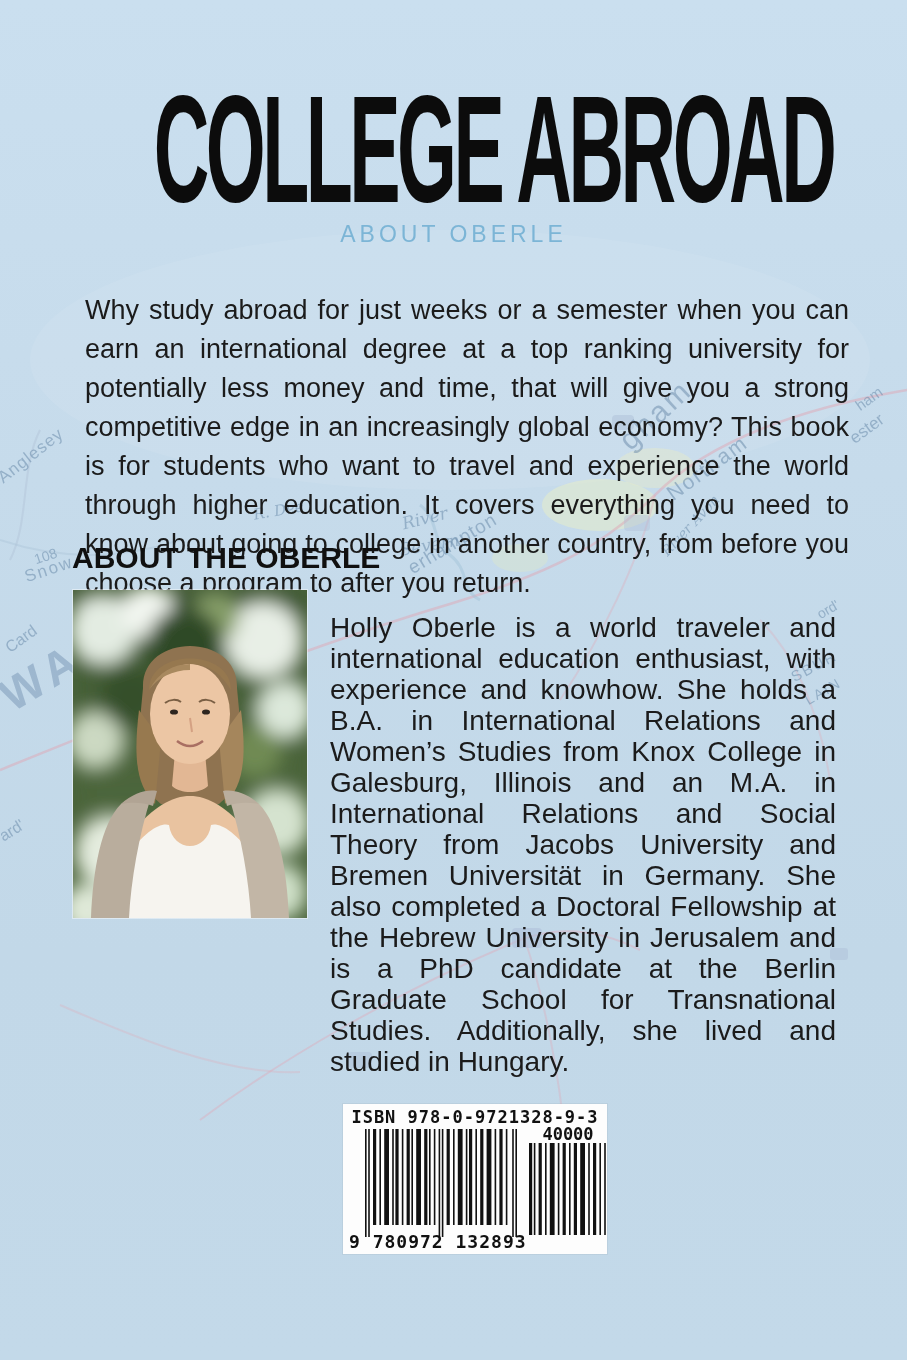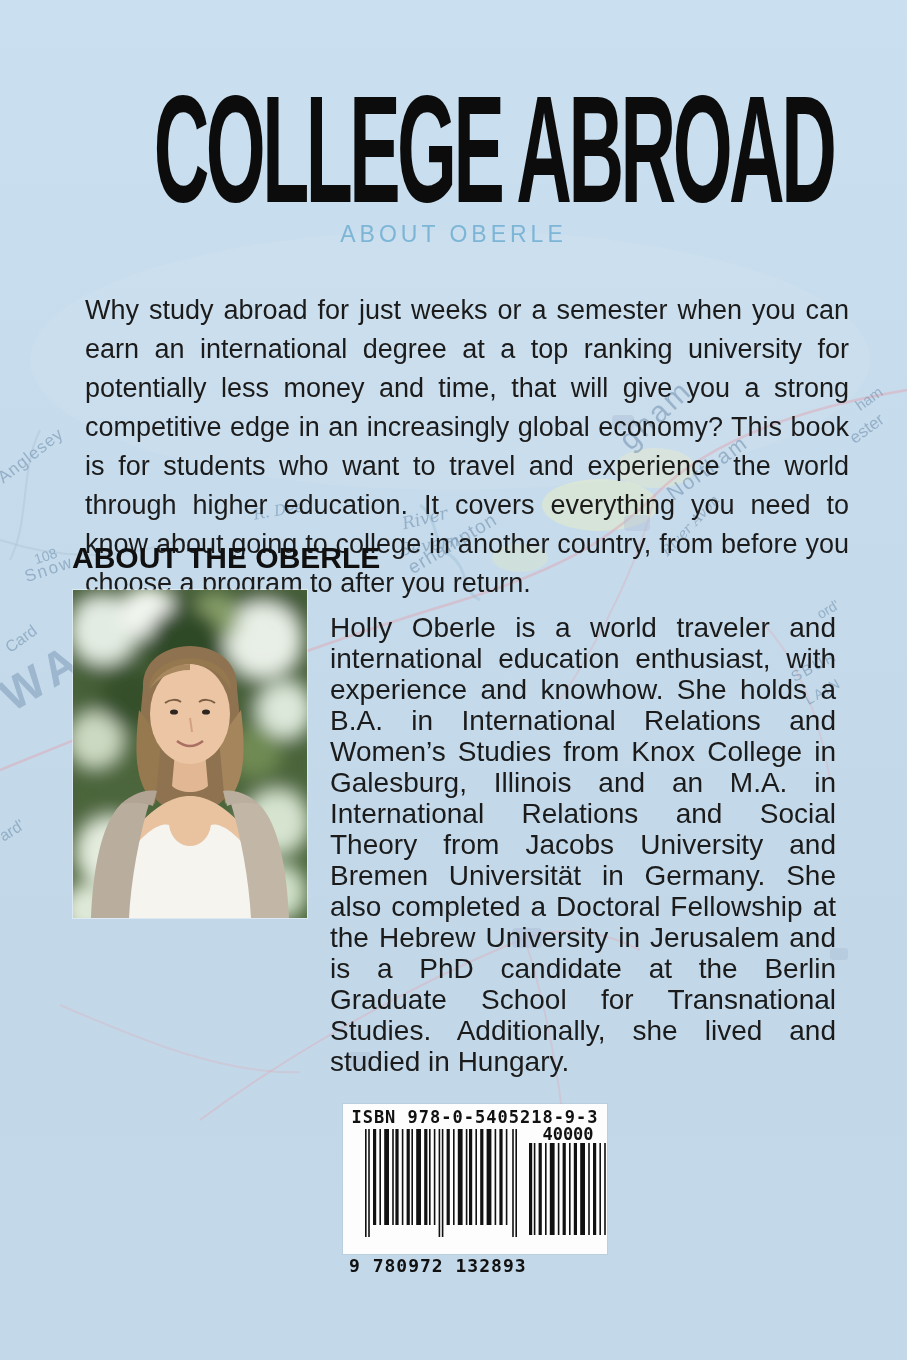--- a/index.html
+++ b/index.html
@@ -67,21 +67,21 @@
   }
   .isbn-label {
     position:absolute; top:3px; left:0; right:0; text-align:center;
     font-family:"DejaVu Sans Mono", monospace; font-size:17px; font-weight:bold;
     letter-spacing:1px; color:#111;
   }
   .barcode-main { position:absolute; left:22px; top:25px; }
   .barcode-digits {
     position:absolute; left:6px; top:127px;
     font-family:"DejaVu Sans Mono", monospace; font-size:18px; font-weight:bold;
-    letter-spacing:1px; color:#111; white-space:pre;margin-top:24px;
+    letter-spacing:1px; color:#111; white-space:pre;
   }
   .addon-label {
     position:absolute; left:188px; top:20px; width:74px; text-align:center;
     font-family:"DejaVu Sans Mono", monospace; font-size:17px; font-weight:bold; color:#111;
   }
   .barcode-addon { position:absolute; left:186px; top:39px; }
 </style>
 </head>
 <body>
 
@@ -190,21 +190,21 @@
 
     <path d="M18,328 C20,280 28,234 48,214 C58,206 70,205 78,207 C66,245 58,290 56,328 Z" fill="#b9ad9d"></path>
     <path d="M216,328 C214,280 206,234 186,214 C176,206 164,205 156,207 C168,245 176,290 178,328 Z" fill="#c2b6a6"></path>
     <path d="M48,214 C60,203 74,199 84,201 L80,216 C70,212 58,212 48,214 Z" fill="#b1a494"></path>
     <path d="M186,214 C174,203 160,199 150,201 L154,216 C164,212 176,212 186,214 Z" fill="#baae9e"></path>
   </svg>
 
   <p class="bio">Holly Oberle is a world traveler and international education enthusiast, with experience and knowhow. She holds a B.A. in International Relations and Women’s Studies from Knox College in Galesburg, Illinois and an M.A. in International Relations and Social Theory from Jacobs University and Bremen Universität in Germany. She also completed a Doctoral Fellowship at the Hebrew University in Jerusalem and is a PhD candidate at the Berlin Graduate School for Transnational Studies. Additionally, she lived and studied in Hungary.</p>
 
   <div class="barcode-box">
-    <div class="isbn-label">ISBN 978-0-5405218-9-3</div>
+    <div class="isbn-label">ISBN 978-0-9721328-9-3</div>
 
     <svg class="barcode-main" width="152" height="110" viewBox="0 0 152 110" xmlns="http://www.w3.org/2000/svg">
       <g fill="#111">
         <rect x="0" y="0" width="1.6" height="108"></rect>
           <rect x="3.2" y="0" width="1.6" height="108"></rect>
         <rect x="8" y="0" width="3.2" height="96"></rect>
           <rect x="14.4" y="0" width="1.6" height="96"></rect>
         <rect x="19.2" y="0" width="4.8" height="96"></rect>
           <rect x="27.2" y="0" width="1.6" height="96"></rect>
         <rect x="30.4" y="0" width="3.2" height="96"></rect>

